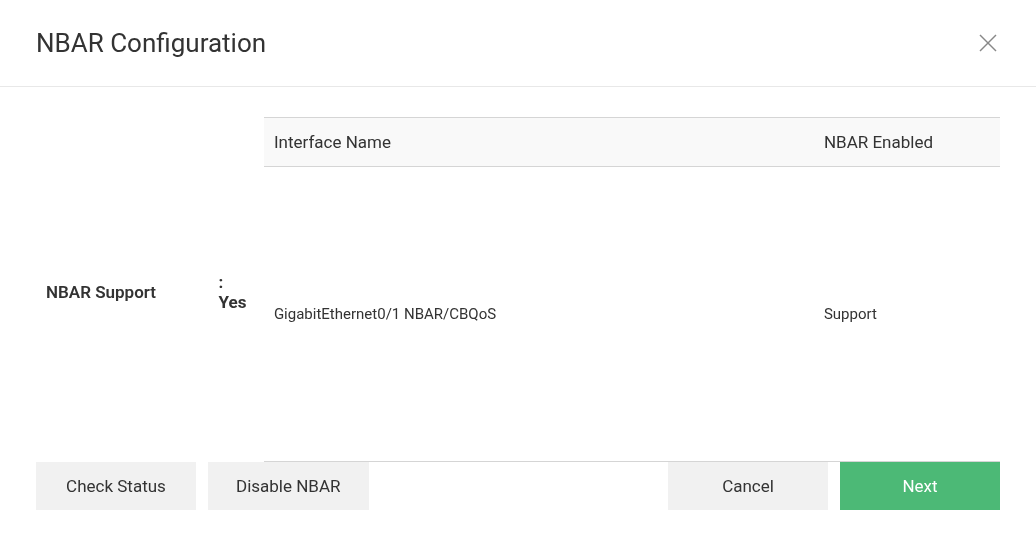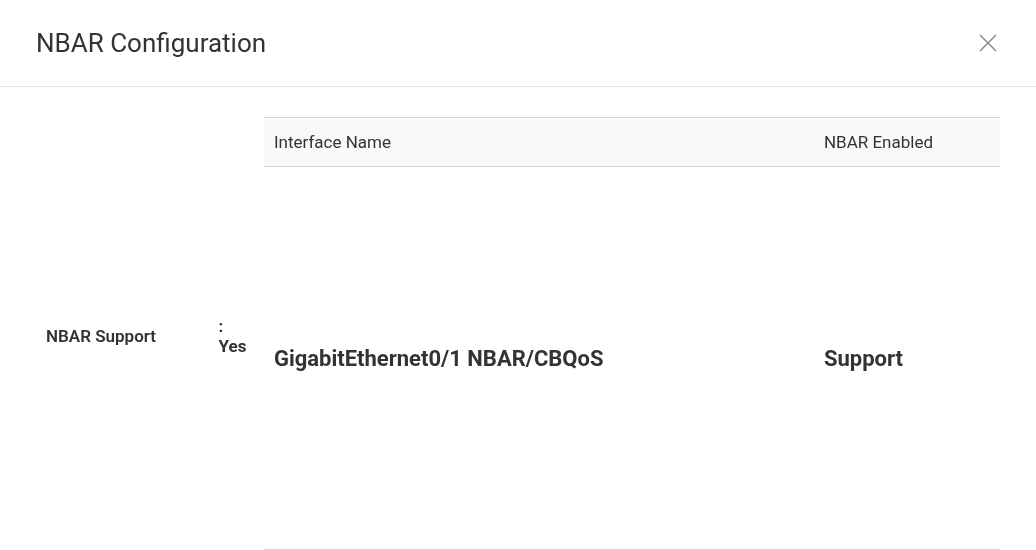--- a/index.html
+++ b/index.html
@@ -81,22 +81,22 @@
       color: #333;
     }
     .col-interface {
       width: 550px;
     }
     .table-row {
       border-bottom: 1px solid #d5d5d5;
     }
     .table-cell {
       padding: 16px 10px;
-      font-size: 22px;
-      font-weight: 700;
+      font-size: 15px;
+      font-weight: 400;
       color: #333;
       white-space: nowrap;
       margin-top: 36px;
     }
     .dialog-footer {
       display: flex;
       justify-content: space-between;
       padding: 0 36px 40px 36px;
       margin-top: auto;
       gap: 12px;
@@ -152,13 +152,23 @@
       </thead>
       <tbody>
         <tr class="table-row">
           <td class="table-cell">GigabitEthernet0/1 NBAR/CBQoS</td>
           <td class="table-cell">Support</td>
         </tr>
       </tbody>
     </table>
   </div>
 
+  <div class="dialog-footer">
+    <div class="footer-left">
+      <button class="btn btn-secondary">Check Status</button>
+      <button class="btn btn-secondary">Disable NBAR</button>
+    </div>
+    <div class="footer-right">
+      <button class="btn btn-secondary">Cancel</button>
+      <button class="btn btn-primary">Next</button>
+    </div>
+  </div>
 </div>
 
 </body></html>

